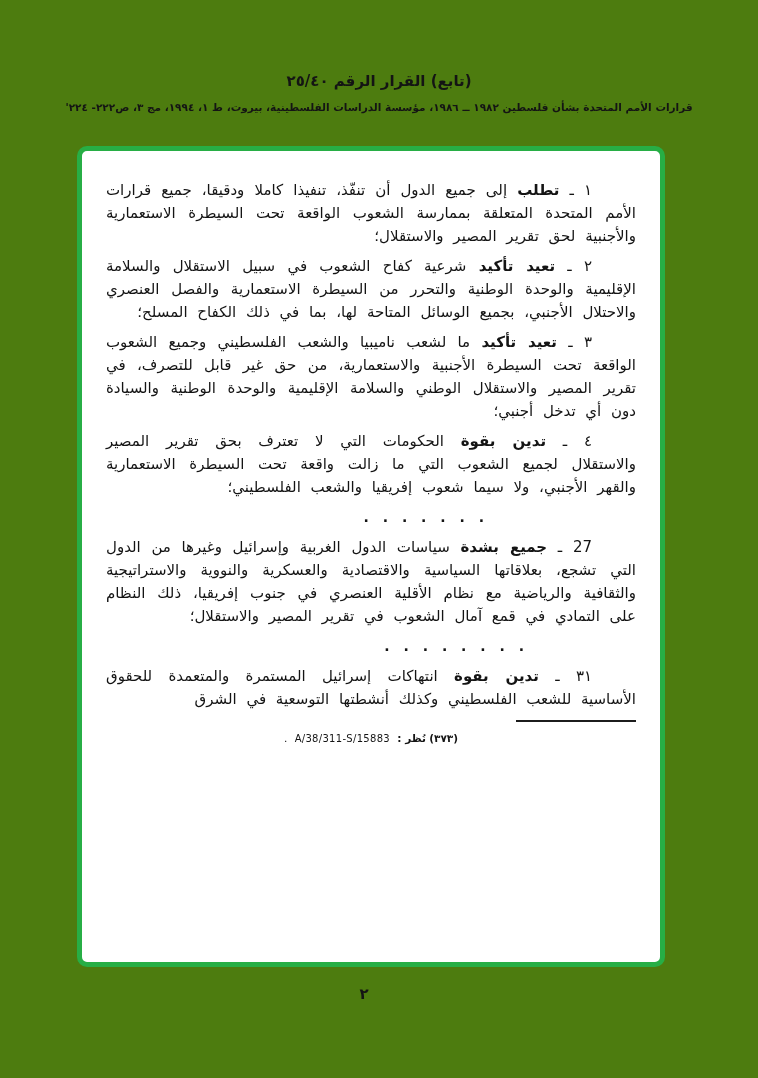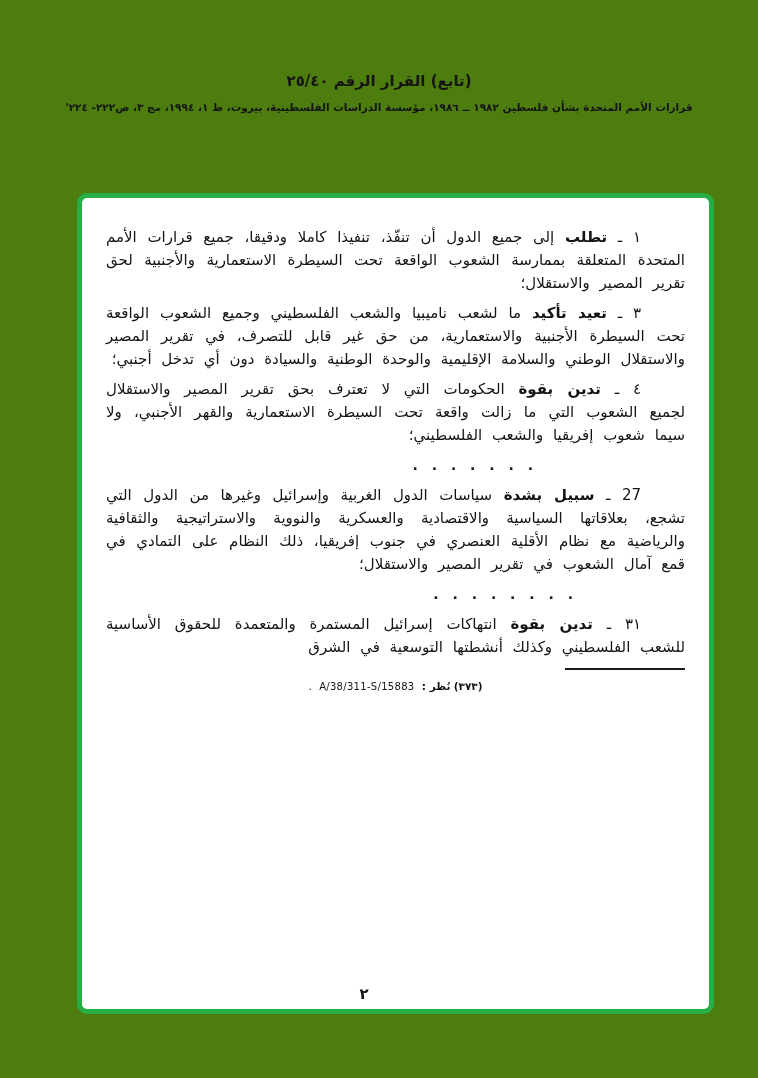--- a/index.html
+++ b/index.html
@@ -11,26 +11,25 @@
     font-family:"DejaVu Sans", sans-serif;
     color:#141414;
     overflow:hidden;
   }
   .hdr{position:absolute;left:0;right:0;text-align:center;direction:rtl;}
   .title{top:72px;font-size:15px;font-weight:bold;letter-spacing:.2px;}
   .source{top:101px;font-size:10.5px;font-weight:bold;white-space:nowrap;text-align:center;}
   .frame{
     position:absolute;
     left:77px;top:146px;
-    width:637px;height:821px;
+    width:588px;height:821px;
     box-sizing:border-box;
     border:5px solid #27ae45;
     border-radius:10px;
     background:#fff;
-    margin-top:47px;
   }
   .content{
     direction:rtl;
     padding:28px 24px 0 24px;
     font-size:15px;
     line-height:23px;
     word-spacing:5px;
   }
   .para{
     margin:0 0 7px 0;
@@ -70,24 +69,25 @@
 <body>
 
 <div class="page">
 
   <div class="hdr title">(تابع) القرار الرقم ٢٥/٤٠</div>
   <div class="hdr source">قرارات الأمم المتحدة بشأن فلسطين ١٩٨٢ ــ ١٩٨٦، مؤسسة الدراسات الفلسطينية، بيروت، ط ١، ١٩٩٤، مج ٣، ص٢٢٢- ٢٢٤'</div>
 
   <div class="frame">
     <div class="content">
         <p class="para"><span>١ ـ </span><span class="plead">تطلب</span><span> إلى جميع الدول أن تنفّذ، تنفيذا كاملا ودقيقا، جميع قرارات الأمم المتحدة المتعلقة بممارسة الشعوب الواقعة تحت السيطرة الاستعمارية والأجنبية لحق تقرير المصير والاستقلال؛</span></p>
+        <p class="para"><span>٢ ـ </span><span class="plead">تعيد تأكيد</span><span> شرعية كفاح الشعوب في سبيل الاستقلال والسلامة الإقليمية والوحدة الوطنية والتحرر من السيطرة الاستعمارية والفصل العنصري والاحتلال الأجنبي، بجميع الوسائل المتاحة لها، بما في ذلك الكفاح المسلح؛</span></p>
         <p class="para"><span>٣ ـ </span><span class="plead">تعيد تأكيد</span><span> ما لشعب ناميبيا والشعب الفلسطيني وجميع الشعوب الواقعة تحت السيطرة الأجنبية والاستعمارية، من حق غير قابل للتصرف، في تقرير المصير والاستقلال الوطني والسلامة الإقليمية والوحدة الوطنية والسيادة دون أي تدخل أجنبي؛</span></p>
         <p class="para"><span>٤ ـ </span><span class="plead">تدين بقوة</span><span> الحكومات التي لا تعترف بحق تقرير المصير والاستقلال لجميع الشعوب التي ما زالت واقعة تحت السيطرة الاستعمارية والقهر الأجنبي، ولا سيما شعوب إفريقيا والشعب الفلسطيني؛</span></p>
         <div class="dots">. . . . . . .</div>
-        <p class="para"><span>27 ـ </span><span class="plead">سبيل بشدة</span><span> سياسات الدول الغربية وإسرائيل وغيرها من الدول التي تشجع، بعلاقاتها السياسية والاقتصادية والعسكرية والنووية والاستراتيجية والثقافية والرياضية مع نظام الأقلية العنصري في جنوب إفريقيا، ذلك النظام على التمادي في قمع آمال الشعوب في تقرير المصير والاستقلال؛</span></p>
+        <p class="para"><span>27 ـ </span><span class="plead">جميع بشدة</span><span> سياسات الدول الغربية وإسرائيل وغيرها من الدول التي تشجع، بعلاقاتها السياسية والاقتصادية والعسكرية والنووية والاستراتيجية والثقافية والرياضية مع نظام الأقلية العنصري في جنوب إفريقيا، ذلك النظام على التمادي في قمع آمال الشعوب في تقرير المصير والاستقلال؛</span></p>
         <div class="dots v2">. . . . . . . .</div>
         <p class="para"><span>٣١ ـ </span><span class="plead">تدين بقوة</span><span> انتهاكات إسرائيل المستمرة والمتعمدة للحقوق الأساسية للشعب الفلسطيني وكذلك أنشطتها التوسعية في الشرق</span></p>
       </div>
     <div class="fn-area">
       <div class="fn-rule"></div>
       <div class="fn-text">
         <span class="ar">(٣٧٣)</span>
         <span class="ar">نُظر :</span>
         <span class="latin">A/38/311-S/15883</span>
         <span>.</span>

